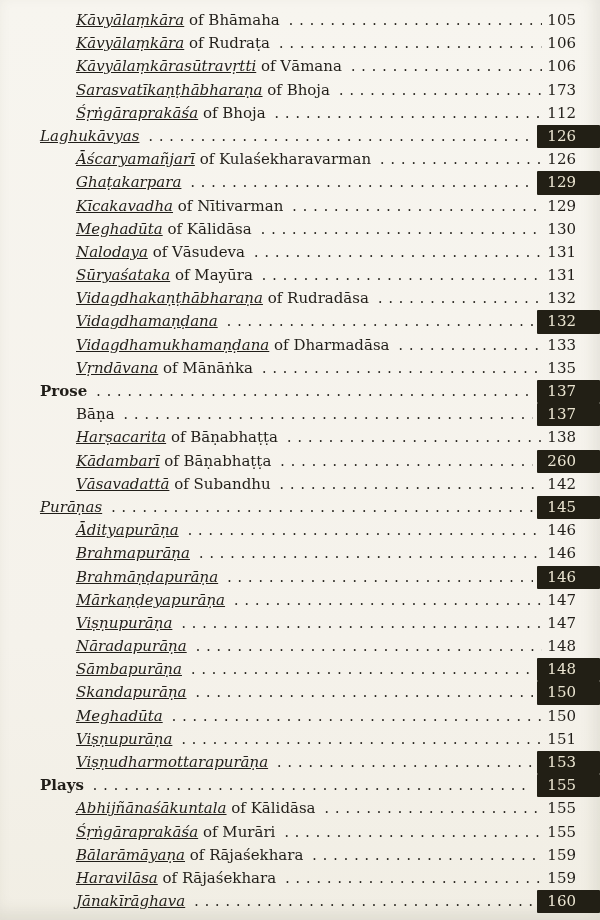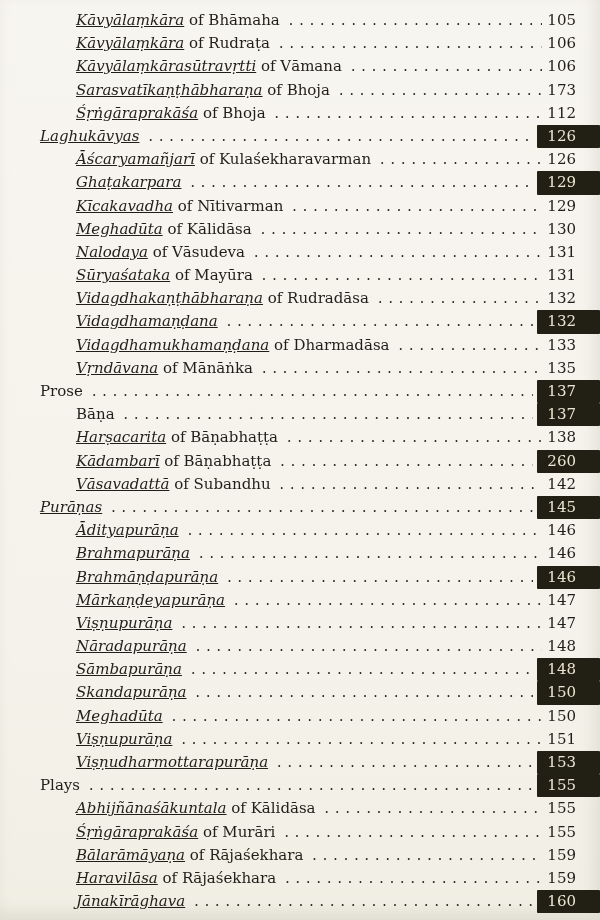--- a/index.html
+++ b/index.html
@@ -21,21 +21,21 @@
     display:flex;
     align-items:baseline;
     height:23.2px;
     font-size:15px;
     line-height:23.2px;
   }
   .row.l1{padding-left:40px;}
   .row.l2{padding-left:76px;}
   .label{flex:0 0 auto;white-space:nowrap;}
   .title.it{font-style:italic;text-decoration:underline;}
-  .row.bold .title{font-weight:normal;margin-top:16px;}
+  .row.bold .title{font-weight:bold;margin-top:16px;}
   .suffix{font-style:normal;}
   .leader{
     flex:1 1 0;
     min-width:0;
     overflow:hidden;
     white-space:nowrap;
     letter-spacing:6px;
     margin:0 4px 0 9px;
     font-size:14px;
     color:#26231d;

